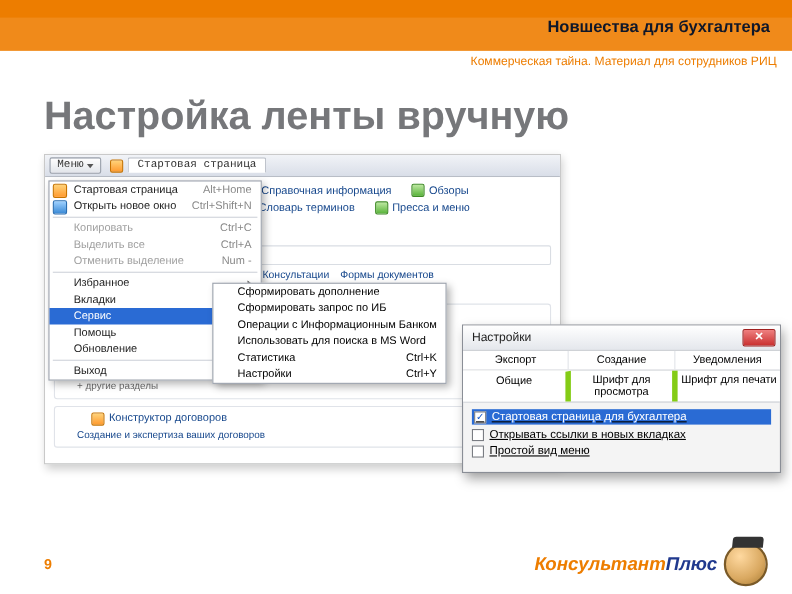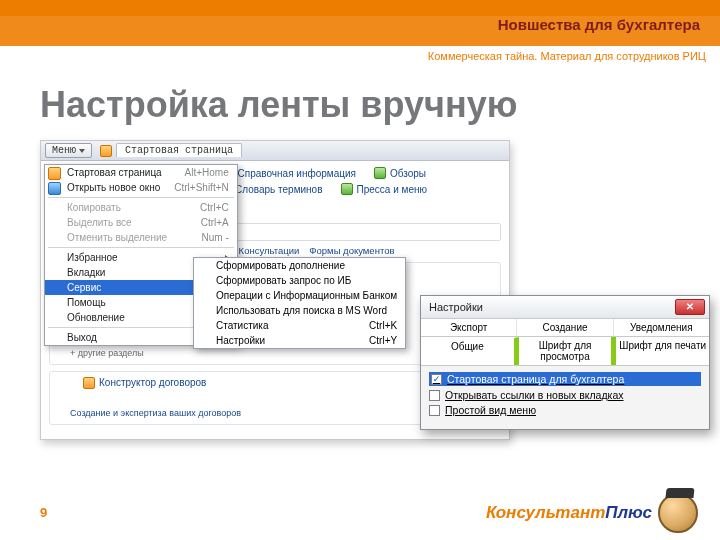--- a/index.html
+++ b/index.html
@@ -6,21 +6,21 @@
   body {
     width: 720px; height: 540px;
     font-family: Arial, "Segoe UI", sans-serif;
     background: #fff;
     position: relative;
     overflow: hidden;
   }
   .top-bar { background: #ed7d00; height: 46px; position: relative; }
   .top-stripe { position:absolute; top:16px; left:0; right:0; height:30px; background:#f08a1a; }
   .subtitle-bar { text-align: right; padding: 4px 14px 0 0; color: #ed7d00; font-size: 11px; }
-  .section-title { color: #7f1d1d; font-weight: bold; font-size: 15px; position: absolute; right: 20px; top: 16px; }
+  .section-title { color: #0f172a; font-weight: bold; font-size: 15px; position: absolute; right: 20px; top: 16px; }
   .slide-title { color: #76777a; font-size: 36px; font-weight: bold; margin: 22px 0 14px 40px; }
 
   .screenshot-area {
     margin-left: 40px;
     width: 640px;
     position: relative;
   }
 
   .app-window {
     width: 470px;
@@ -58,25 +58,25 @@
   .icon-blue { background:linear-gradient(#a0d2ff,#3a8ad6);border-color:#2a6db0;}
   .icon-green{ background:linear-gradient(#bde8a1,#59b43a);border-color:#3d8a23;}
   .app-content {
     background:#fff;
     padding:6px 8px 8px 8px;
     position:relative;
   }
   .link-row {display:flex;gap:18px;flex-wrap:wrap;margin-bottom:4px;}
   .link-item {display:flex;align-items:center;gap:4px;color:#16478c;}
   .brand-text {font-size:16px;font-weight:bold;color:#2f2f2f;margin:6px 0 4px 0;}
-  .cat-row {display:flex;gap:10px;color:#666;font-size:9.5px;margin-bottom:6px;}
+  .cat-row {display:flex;gap:10px;color:#666;font-size:9.5px;margin-bottom:20px;}
   .cat-row span{color:#16478c;}
   .cat-row .active{background:#ffe7ad;padding:0 2px;}
   .card-block{border:1px solid #e0e3e9;border-radius:3px;padding:5px 6px;margin-bottom:6px;}
-  .card-block .hdr{display:flex;align-items:center;gap:4px;color:#16478c;margin-bottom:18px;padding-left:27px;}
+  .card-block .hdr{display:flex;align-items:center;gap:4px;color:#16478c;margin-bottom:2px;padding-left:27px;}
   .card-block .sub{font-size:9px;color:#16478c;margin-left:14px;line-height:1.35;}
   .card-block .sub.gray{color:#6b6b6b;}
 
   
   .dropdown {
     position:absolute;
     left:44px; top:164px;
     background:#fff;
     border:1px solid #9aa0ab;
     box-shadow:3px 3px 7px rgba(0,0,0,.3);

